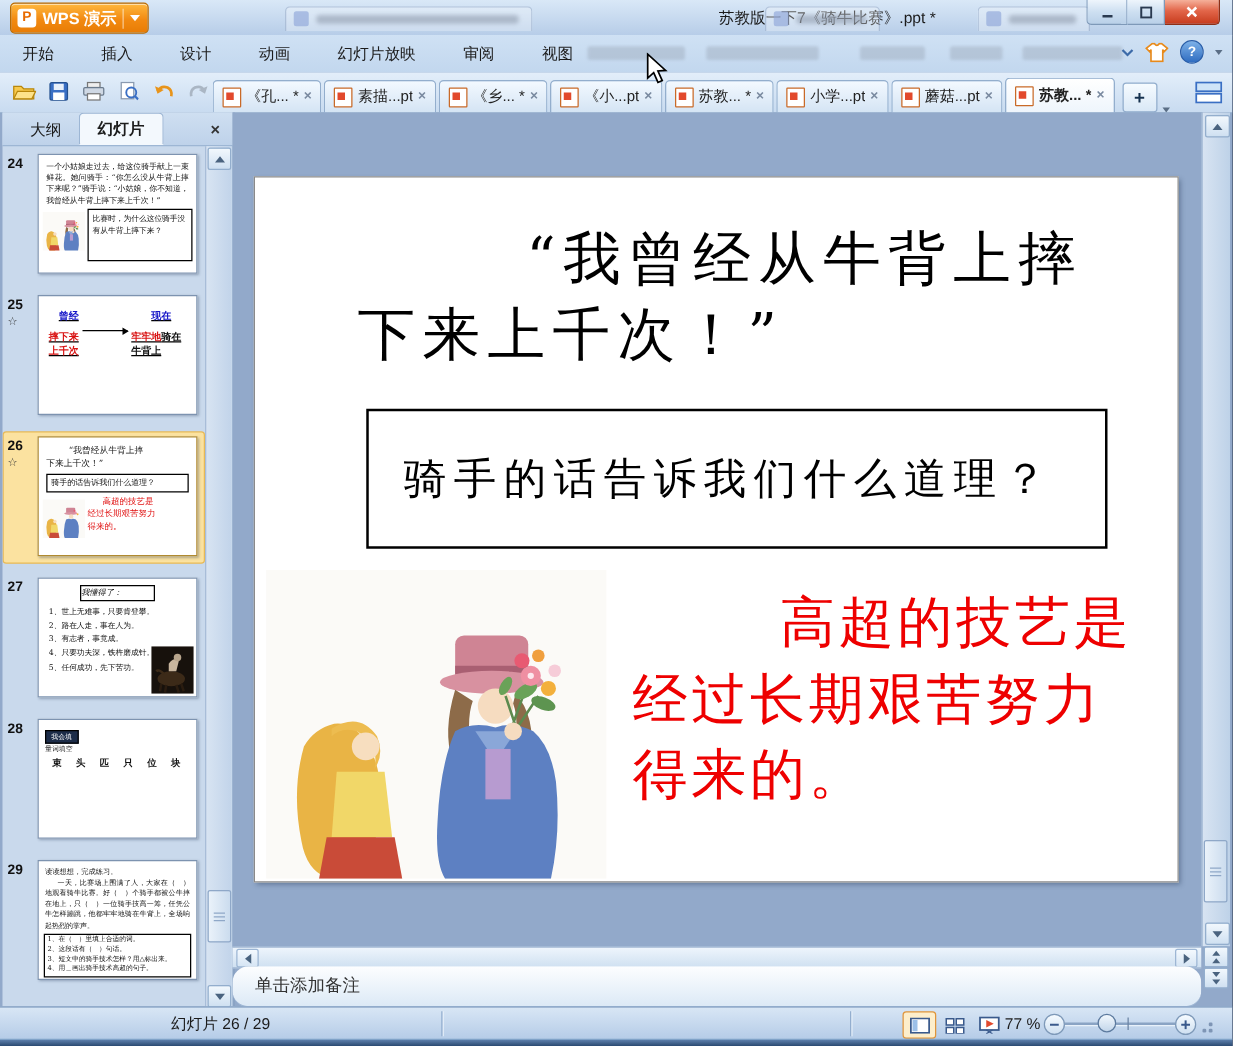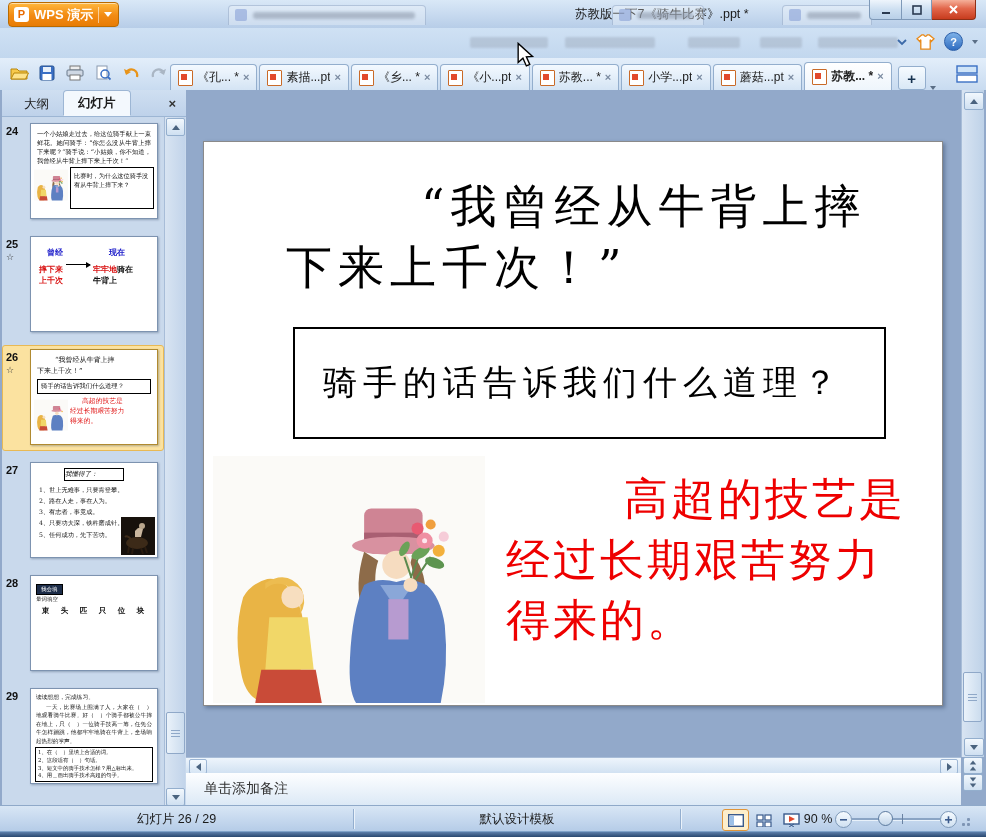--- a/index.html
+++ b/index.html
@@ -56,21 +56,21 @@
   .entry .numcol{position:absolute;left:4px;top:2px;width:20px;font-size:11px;font-weight:bold;color:#111;}
   .entry .star{font-size:9px;color:#333;font-weight:normal;margin-top:2px;}
   .thumbbox{position:absolute;left:28px;top:0;width:128px;height:96px;background:#fff;border:1px solid #7d93b0;box-shadow:1px 1px 2px rgba(40,60,90,.35);overflow:hidden;box-sizing:border-box;}
   .entry.sel::before{content:"";position:absolute;left:0;top:-4px;width:160px;height:104px;background:#fbe2a0;border:1px solid #e8b955;border-radius:3px;}
   .entry.sel .thumbbox{border-color:#b08a30;}
   .t-serif{font-family:"DejaVu Serif","Liberation Serif",serif;}
   
   .tpara{font-size:6.3px;line-height:1.45;color:#111;padding:5px 6px 0 6px;text-align:justify;}
   .t24row{display:flex;gap:2px;margin-top:1px;padding:0 3px;}
   .tqbox{border:1px solid #000;font-size:6.2px;line-height:1.5;padding:3px;color:#111;flex:1;height:34px;}
-  .t25wrap{padding:10px 24px 0 8px;font-size:8px;}
+  .t25wrap{padding:10px 12px 0 8px;font-size:8px;text-decoration:underline;}
   .t25hdr{display:flex;justify-content:space-between;color:#1515c8;font-weight:bold;padding:0 8px;}
   .t25row{display:flex;align-items:flex-start;margin-top:6px;}
   .t25red{color:#d91414;font-weight:bold;line-height:1.35;}
   .t25line{flex:1;height:1px;background:#000;margin:0 3px;position:relative;}
   .t25line::after{content:"";position:absolute;right:-1px;top:-2.5px;border-left:5px solid #000;border-top:3px solid transparent;border-bottom:3px solid transparent;}
   .t25blk{color:#111;font-weight:bold;line-height:1.35;}
   .t26quote{font-size:7px;color:#111;padding:5px 6px 0 6px;line-height:1.5;}
   .t26q1{text-indent:18px;}
   .t26box{border:1px solid #000;font-size:6.4px;color:#111;margin:3px 6px 0 6px;padding:2px 3px;}
   .t26bot{display:flex;margin-top:2px;padding:0 3px;gap:2px;}
@@ -106,21 +106,21 @@
   .answer .ind{padding-left:118px;}
   
   .vscroll{left:961px;top:90px;width:22px;height:667px;background:linear-gradient(90deg,#d8e4f2,#bed2e8);border-left:1px solid #a8bdd8;}
   .vbtn{left:2px;width:18px;height:16px;}
   
   .hscroll{left:186px;top:757px;width:775px;height:16px;background:linear-gradient(#eef5fc,#cfe0f1);border-top:1px solid #a8bdd8;border-bottom:1px solid #a8bdd8;}
   .hbtn{top:1px;width:16px;height:13px;background:linear-gradient(#f4f9fe,#d6e5f4);border:1px solid #9db6d4;border-radius:2px;display:flex;align-items:center;justify-content:center;}
   .navcol{left:961px;top:757px;width:22px;height:34px;}
   .navbtn{left:2px;width:18px;height:15px;background:linear-gradient(#f2f8fd,#cfe0f1);border:1px solid #93aecd;border-radius:2px;display:flex;flex-direction:column;align-items:center;justify-content:center;gap:1px;}
   .dbl{transform:scale(.8);}
-  .notes{left:186px;top:773px;width:775px;height:32px;background:linear-gradient(#fdfeff,#dcE9f6);border-bottom:1px solid #9db6d4;display:flex;align-items:center;}
+  .notes{left:186px;top:773px;width:775px;height:32px;background:linear-gradient(#fdfeff,#dcE9f6);border-bottom:1px solid #9db6d4;display:flex;align-items:center;border-radius:13px;}
   .notes span{font-size:14px;color:#333;padding-left:18px;}
   .statusbar{left:0;top:805px;width:986px;height:26px;background:linear-gradient(#d8e6f5,#b4cbe7);border-top:1px solid #8fa9c9;}
   .sseg{top:0;height:26px;display:flex;align-items:center;justify-content:center;font-size:12.5px;color:#1b1b1b;}
   .ssep{top:3px;width:1px;height:20px;background:#93aecf;box-shadow:1px 0 0 #eaf2fa;}
   .viewbtn{top:3px;width:25px;height:20px;border:1px solid transparent;border-radius:3px;display:flex;align-items:center;justify-content:center;}
   .viewbtn.on{border-color:#e0953a;background:#fdeecb;}
   .zoombtn{top:5px;width:15px;height:15px;border-radius:50%;background:linear-gradient(#f6fbff,#cfe0f1);border:1px solid #7e99b8;display:flex;align-items:center;justify-content:center;}
   .ztrack{top:12px;left:852px;width:88px;height:2px;background:#8aa4c4;box-shadow:0 1px 0 #e8f1fa;}
   .ztick{top:8px;left:902px;width:1px;height:10px;background:#6a82a2;}
   .zthumb{top:5px;left:878px;width:13px;height:13px;border-radius:50%;background:linear-gradient(#f2f8fd,#c3d6ea);border:1px solid #5c7a9e;}
@@ -167,20 +167,29 @@
         </div>
       <div class="wcbtn close">
           <svg width="11" height="11">
             <path d="M2 2 L9 9 M9 2 L2 9" stroke="#fff" stroke-width="2"></path>
           </svg>
         </div>
     </div>
   </div>
 
   <div class="abs menubar">
+    <div class="abs menu-items">
+      <span class="menu-item">开始</span>
+      <span class="menu-item">插入</span>
+      <span class="menu-item">设计</span>
+      <span class="menu-item">动画</span>
+      <span class="menu-item">幻灯片放映</span>
+      <span class="menu-item">审阅</span>
+      <span class="menu-item">视图</span>
+    </div>
     <div class="abs blur-chip" style="left:470px;width:78px;"></div>
     <div class="abs blur-chip" style="left:565px;width:90px;"></div>
     <div class="abs blur-chip" style="left:688px;width:52px;"></div>
     <div class="abs blur-chip" style="left:760px;width:42px;"></div>
     <div class="abs blur-chip" style="left:818px;width:80px;"></div>
     <div class="abs menu-right">
       <svg class="chev" viewBox="0 0 10 10">
           <path d="M1 3 L5 7 L9 3" fill="none" stroke="#3c6aa8" stroke-width="1.8"></path>
         </svg>
       <svg class="shirt-icon" viewBox="0 0 20 17">
@@ -537,23 +546,20 @@
 
   <div class="abs notes">
     <span>单击添加备注</span>
   </div>
 
   <div class="abs statusbar">
     <div class="abs sseg" style="left:0;width:353px;">
         <span>幻灯片 26 / 29</span>
       </div>
     <div class="abs ssep" style="left:353px;"></div>
-    <div class="abs sseg" style="left:354px;width:326px;">
-        <span>默认设计模板</span>
-      </div>
     <div class="abs ssep" style="left:680px;"></div>
     <div class="abs viewbtn on" style="left:722px;">
         <svg width="16" height="13" viewBox="0 0 16 13">
           <rect x="0.7" y="0.7" width="14.6" height="11.6" fill="#fff" stroke="#3a5a8c" stroke-width="1.4"></rect>
           <rect x="2" y="2" width="4" height="9" fill="#9cc0e8"></rect>
         </svg>
       </div>
     <div class="abs viewbtn" style="left:750px;">
         <svg width="16" height="13" viewBox="0 0 16 13">
           <rect x="1" y="1" width="6" height="5" fill="#fff" stroke="#3a5a8c" stroke-width="1.2"></rect>
@@ -563,21 +569,21 @@
         </svg>
       </div>
     <div class="abs viewbtn" style="left:778px;">
         <svg width="17" height="14" viewBox="0 0 17 14">
           <rect x="1" y="1" width="15" height="10" fill="#fff" stroke="#3a5a8c" stroke-width="1.4"></rect>
           <path d="M6 3 L12 6 L6 9 Z" fill="#e2492c"></path>
           <path d="M6 11 L11 14 M11 11 L6 14" stroke="#3a5a8c" stroke-width="1"></path>
         </svg>
       </div>
     <div class="abs sseg" style="left:800px;width:36px;">
-        <span>90 %</span>
+        <span>77 %</span>
       </div>
     <div class="abs zoombtn" style="left:835px;">
         <svg width="9" height="9">
           <rect x="1" y="4" width="7" height="1.6" fill="#3a5a8c"></rect>
         </svg>
       </div>
     <div class="abs ztrack"></div>
     <div class="abs ztick"></div>
     <div class="abs zthumb"></div>
     <div class="abs zoombtn" style="left:940px;">

